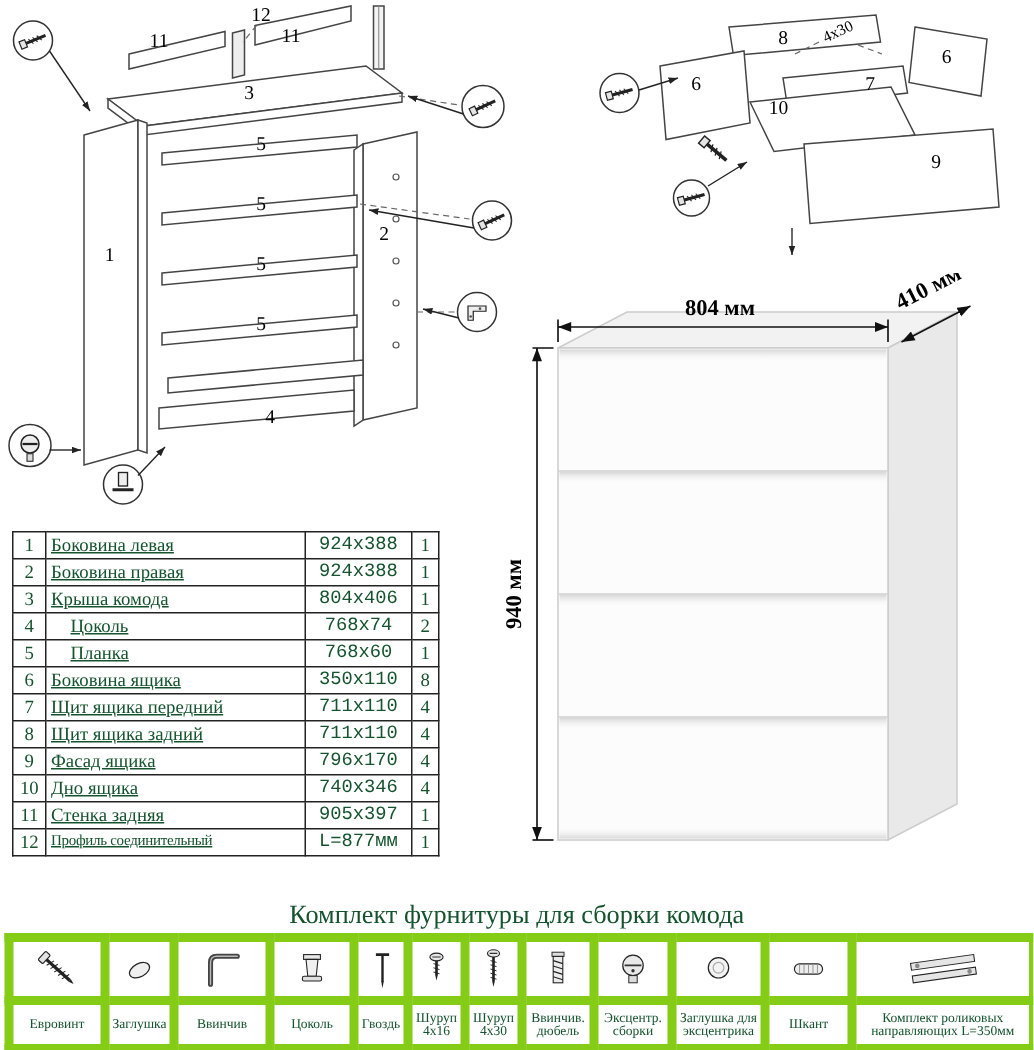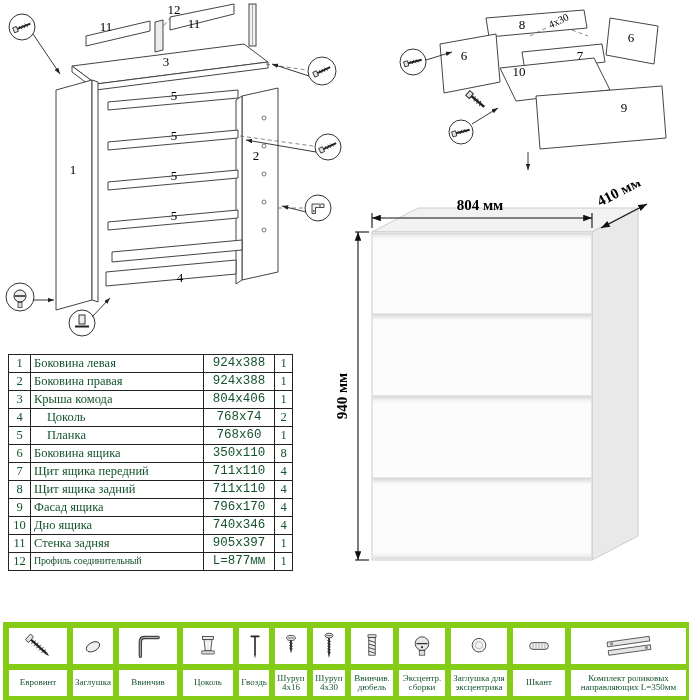--- a/index.html
+++ b/index.html
@@ -9,21 +9,21 @@
   svg{display:block;}
   svg text{font-family:"Liberation Serif","DejaVu Serif",serif;fill:#000;}
   #frame-svg{left:0;top:0;}
   #drawer-svg{left:388px;top:2px;}
   #dims-svg{left:325px;top:182px;}
 
   #parts-table{left:8px;top:354px;border-collapse:collapse;}
   #parts-table td{border:1px solid #222;font-size:12.5px;line-height:1.05;height:17px;
                   padding:0 3px;white-space:nowrap;}
   #parts-table td.c-num{width:19px;text-align:center;padding:0 1px;}
-  #parts-table td.c-name{width:153px;}
+  #parts-table td.c-name{width:153px;text-decoration:underline;}
   #parts-table td.c-name.indent{padding-left:16px;}
   #parts-table td.c-name.condensed{font-size:10px;letter-spacing:-0.2px;}
   #parts-table td.c-size{width:64px;text-align:center;font-family:Liberation Mono, monospace;}
   #parts-table td.c-qty{width:15px;text-align:center;padding:0 1px;}
 
   #hw-title{left:0;top:599px;width:689px;text-align:center;font-size:17.5px;}
 
   #hardware-table{left:3px;top:622px;width:683px;border-collapse:collapse;table-layout:fixed;}
   #hardware-table td{border:6px solid #84cc16;text-align:center;vertical-align:middle;padding:0;overflow:hidden;}
   #hardware-table tr.hw-icons td{height:36px;}
@@ -308,20 +308,21 @@
       </tr>
       <tr>
         <td class="c-num">12</td>
         <td class="c-name condensed">Профиль соединительный</td>
         <td class="c-size">L=877мм</td>
         <td class="c-qty">1</td>
       </tr>
     </tbody>
   </table>
 
+  <div id="hw-title" class="abs">Комплект фурнитуры для сборки комода</div>
 
   <table id="hardware-table" class="abs">
     <colgroup>
       <col style="width:64px">
         <col style="width:46px">
         <col style="width:64px">
         <col style="width:56px">
       <col style="width:36px">
         <col style="width:38px">
         <col style="width:38px">

